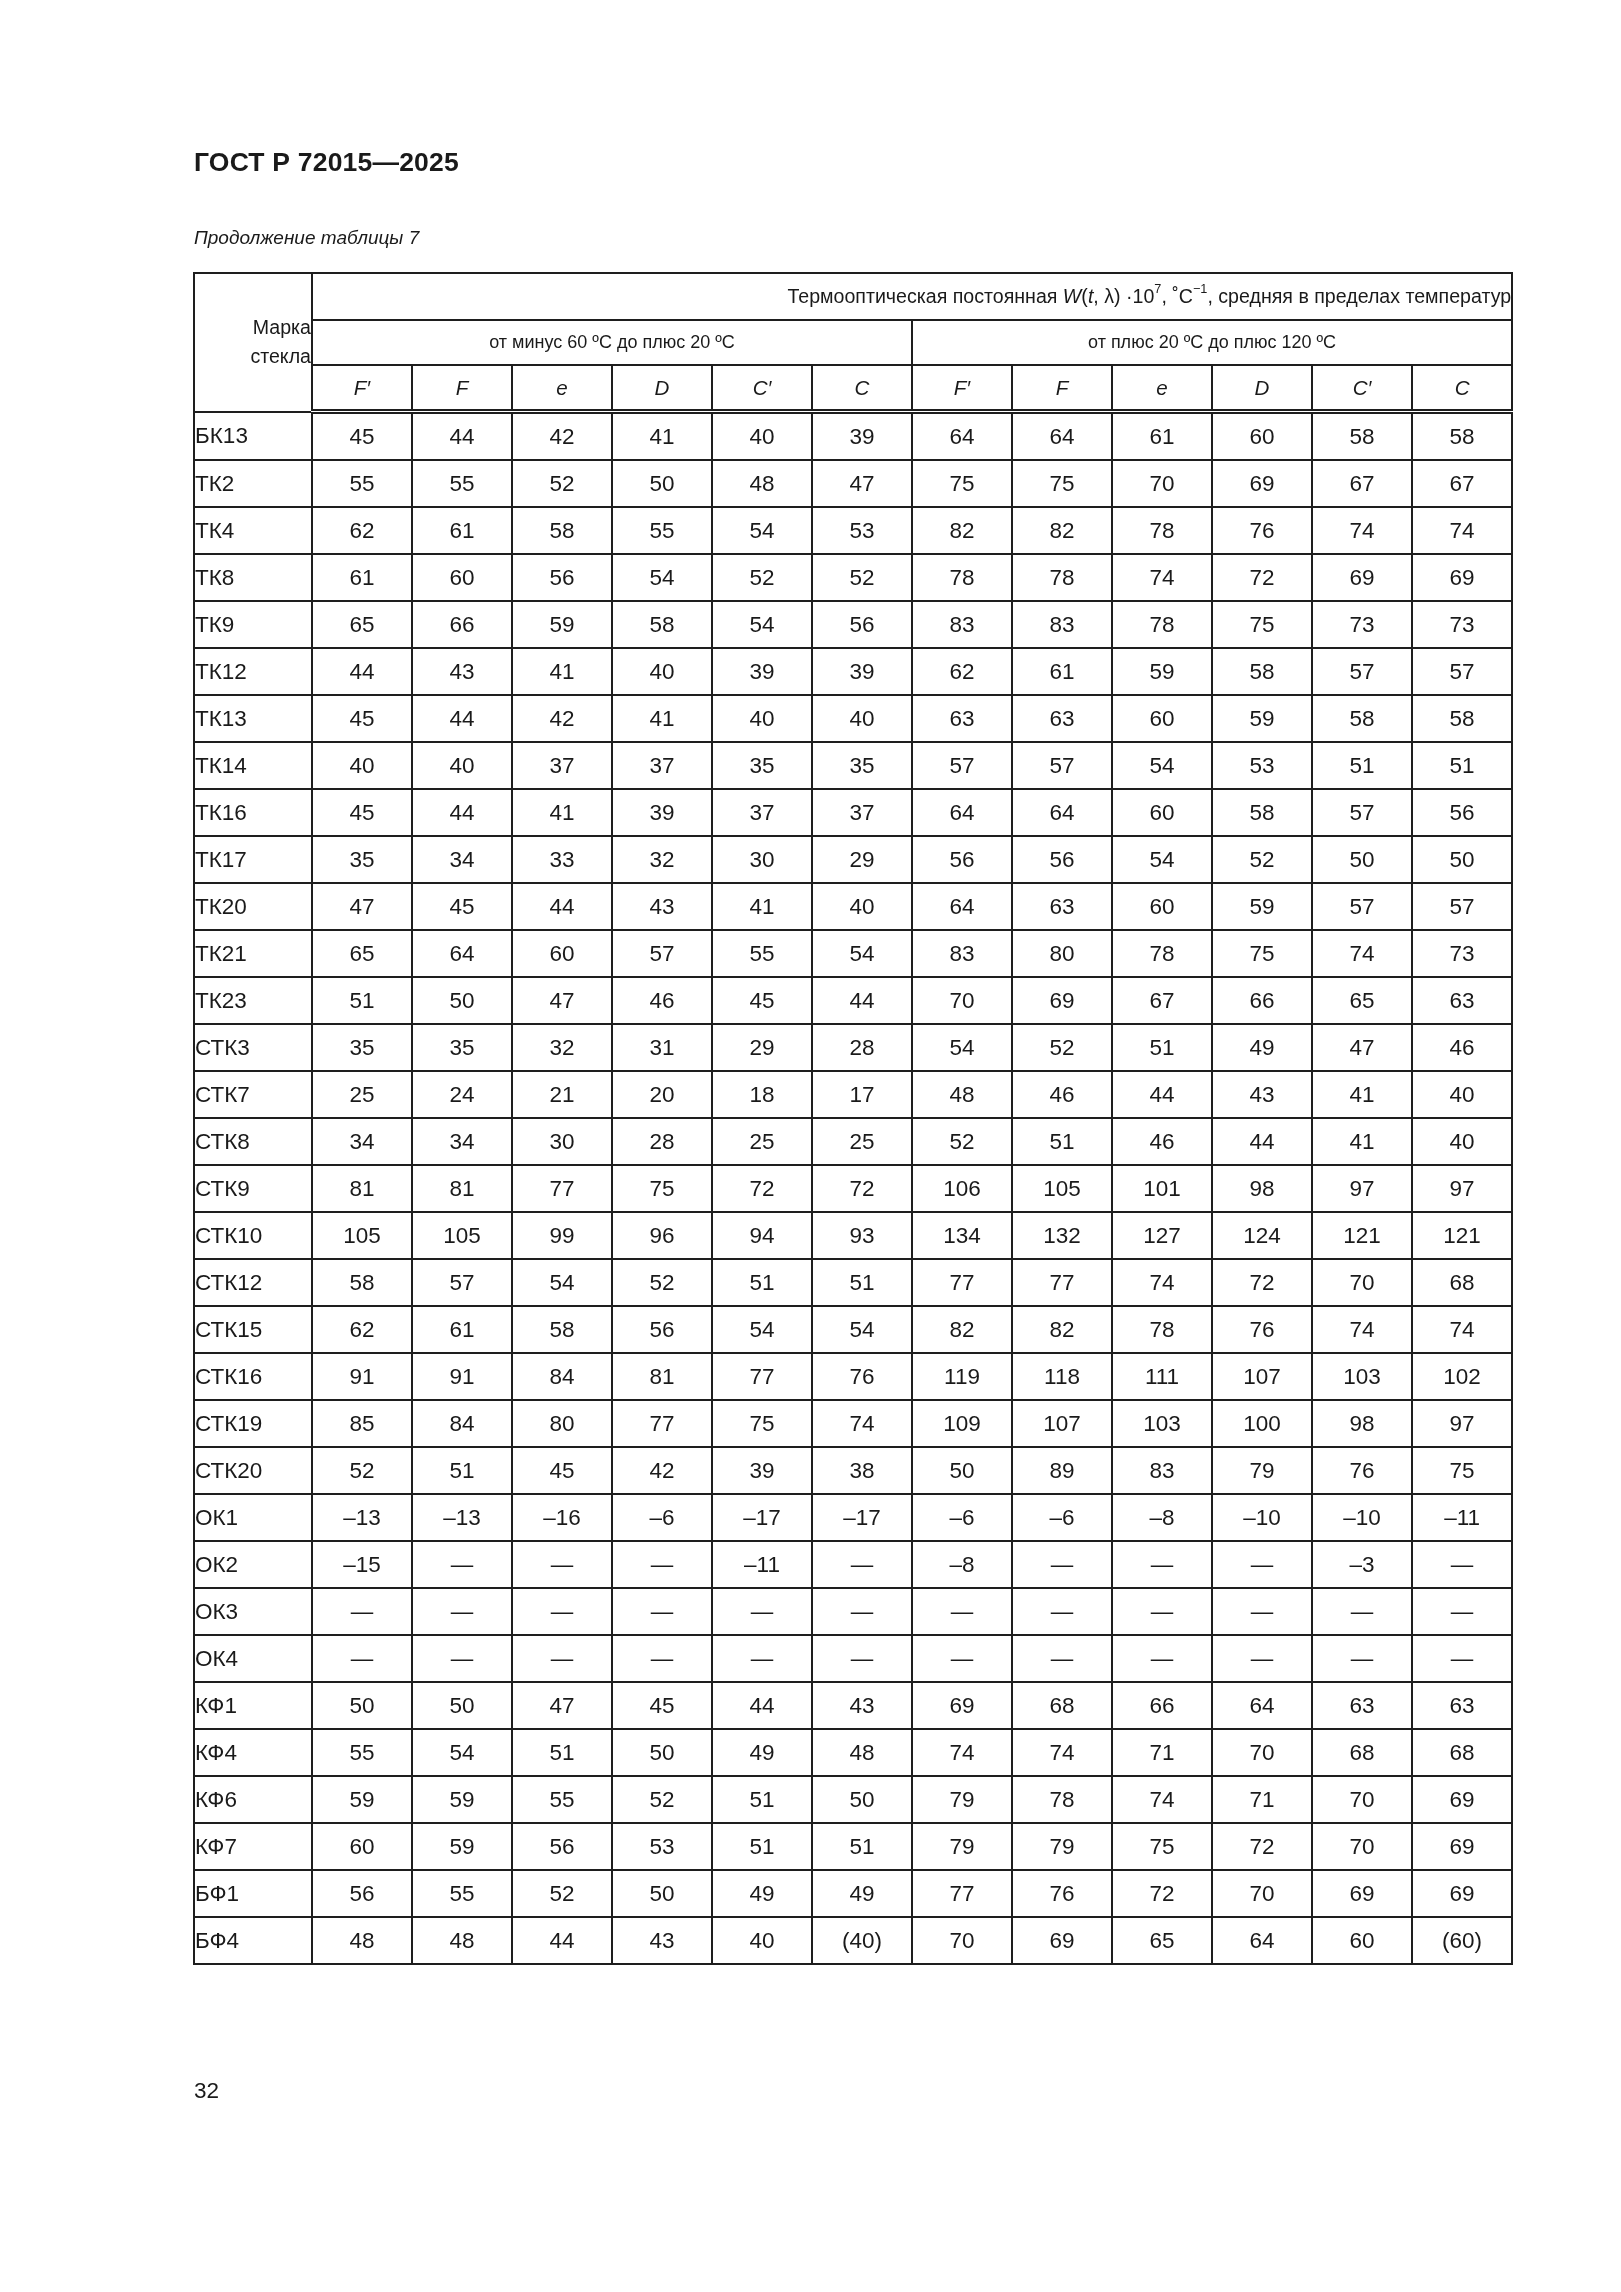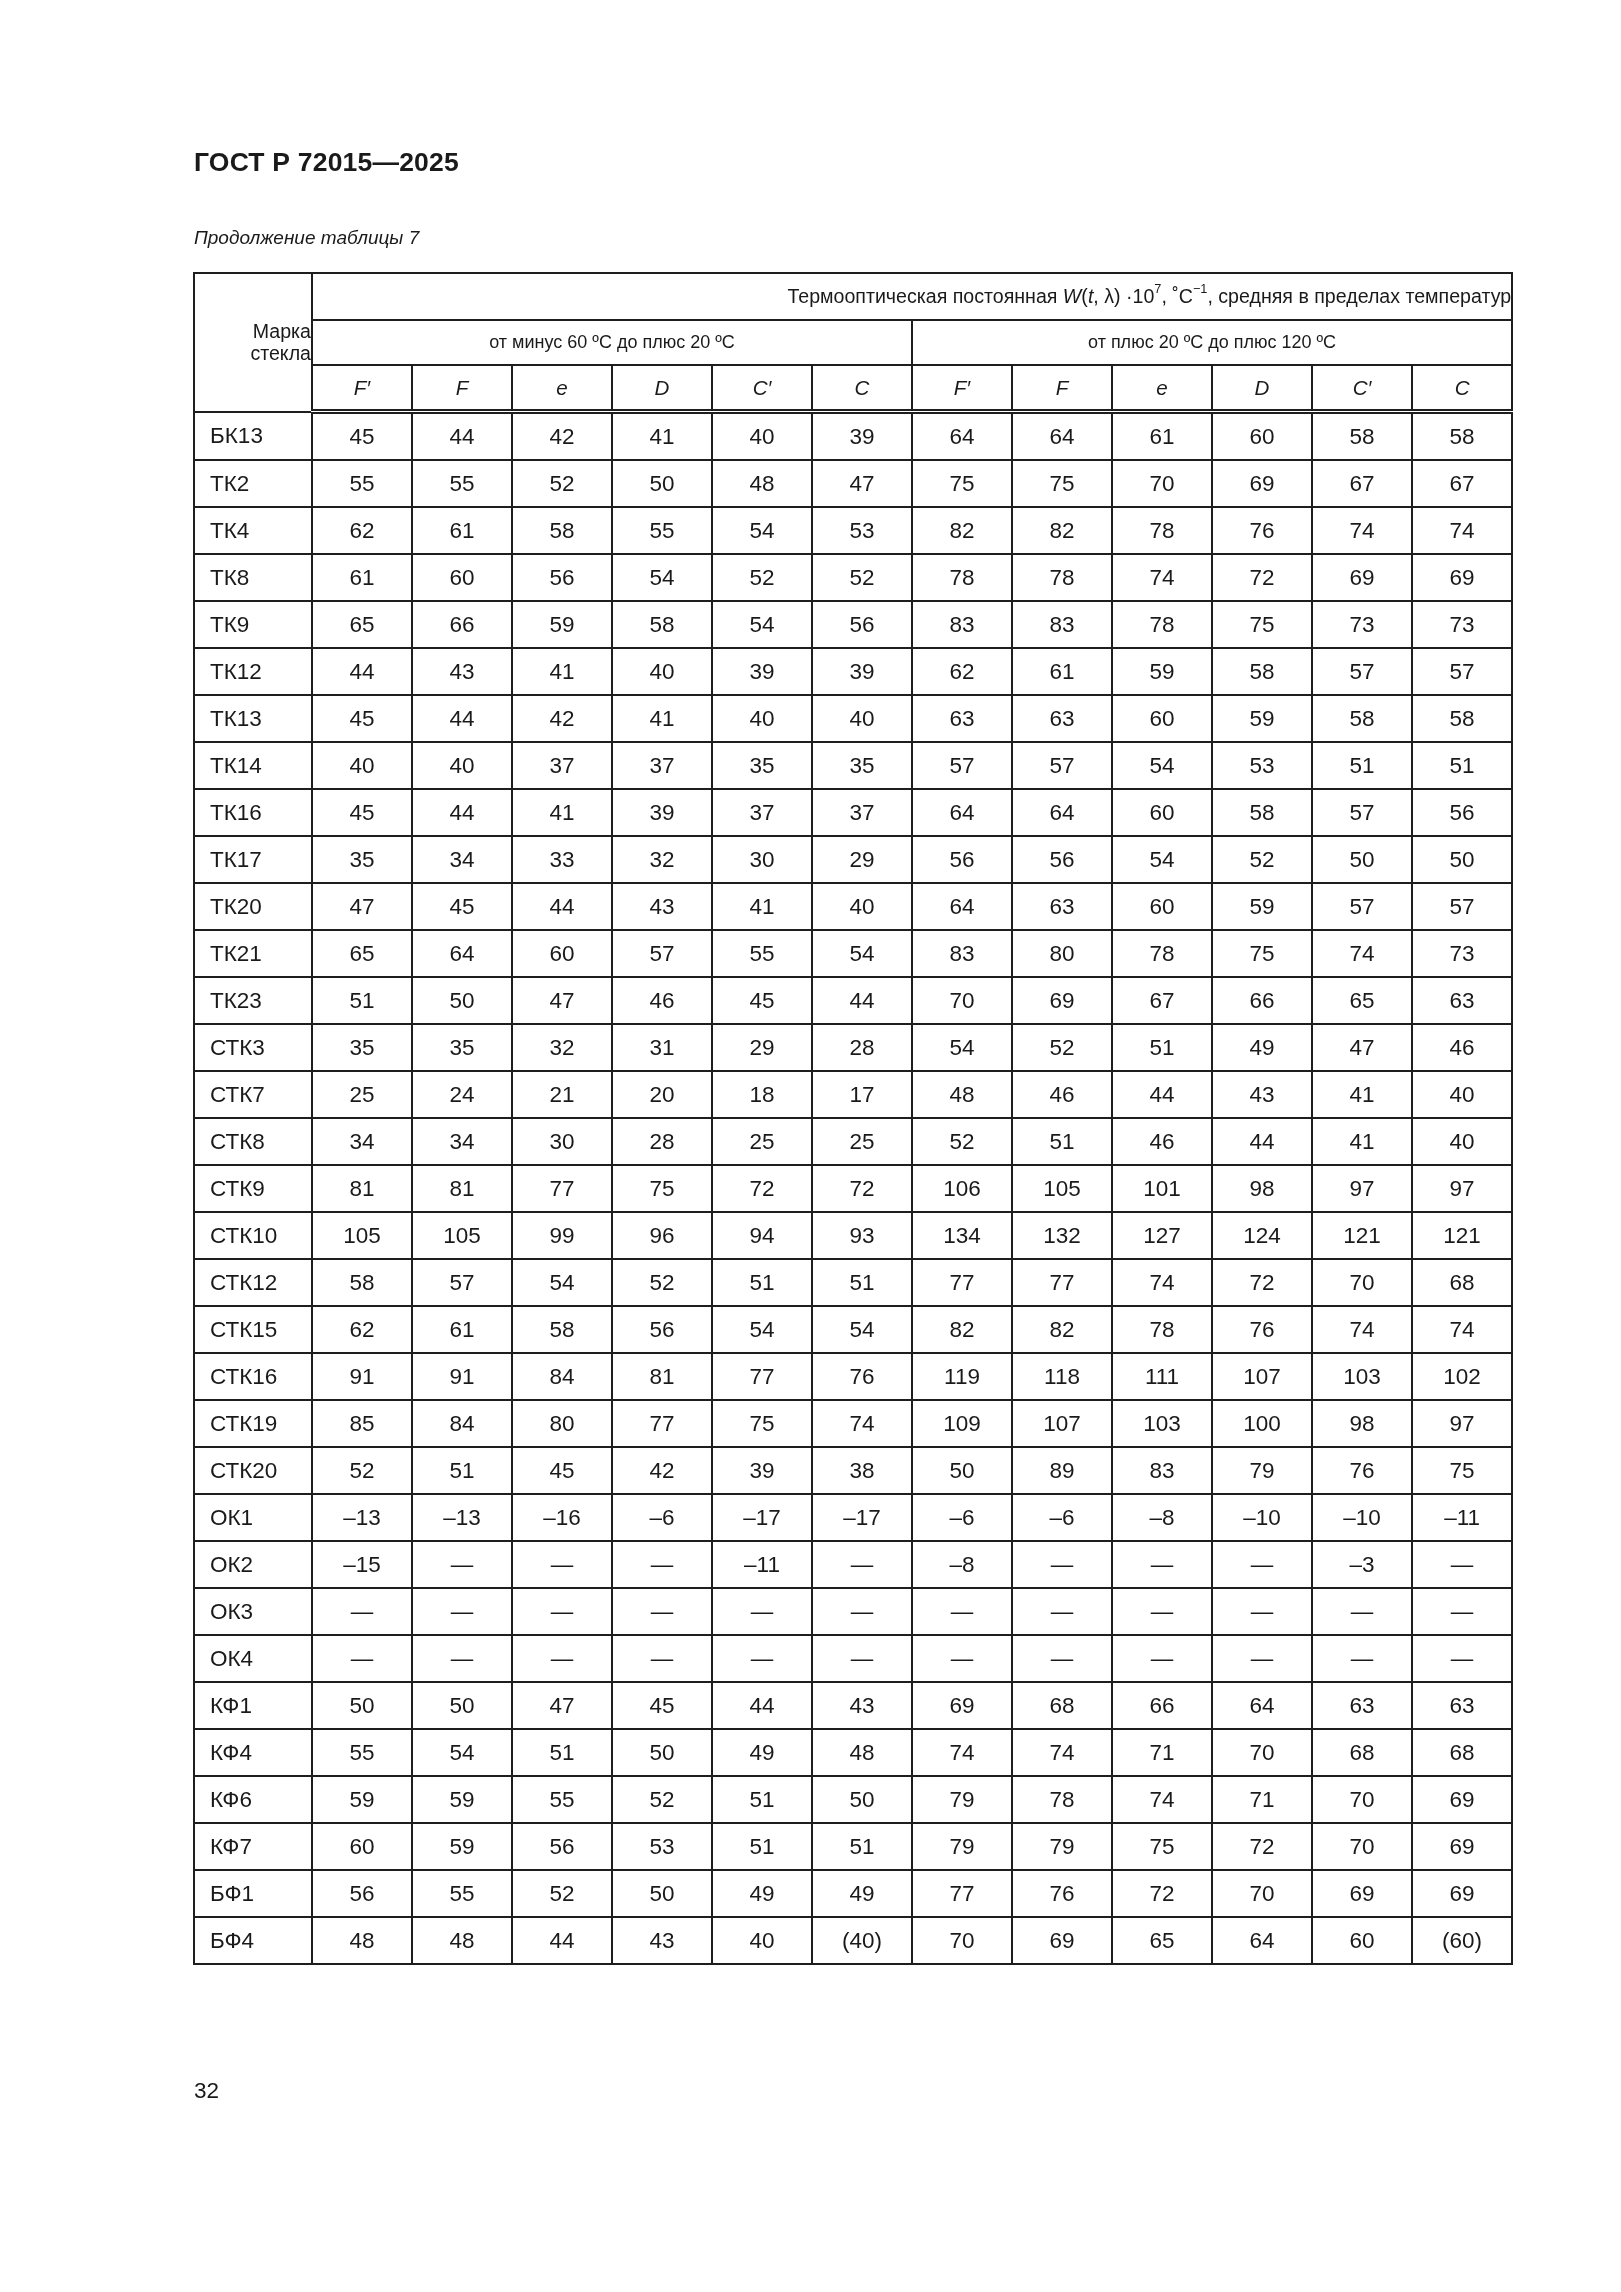--- a/index.html
+++ b/index.html
@@ -30,23 +30,23 @@
   table.gost col.val { width: 100px; }
   table.gost th, table.gost td {
     border: 2px solid #1e1e1e;
     text-align: center; vertical-align: middle;
     padding: 0;
     font-weight: normal;
   }
   table.gost thead tr.h1 th { height: 45px; font-size: 19.6px; text-align: right; }
   table.gost thead tr.h2 th { height: 43px; font-size: 18px; }
   table.gost thead tr.h3 th { height: 43px; font-style: italic; font-size: 20.6px; border-bottom: 5.9px double #1e1e1e; }
-  table.gost th.mark-head { font-size: 19.6px; line-height: 22px; }
+  table.gost th.mark-head { font-size: 19.6px; line-height: 29px; }
   table.gost tbody td { height: 45px; }
-  table.gost tbody td.mark-cell { text-align: left; padding-left: 15px; }
+  table.gost tbody td.mark-cell { text-align: left; padding-left: 0; }
   sup { font-size: 12.7px; line-height: 0; position: relative; top: -2px; }
   .ital { font-style: italic; }
 </style>
 </head>
 <body>
 
 <div class="doc-code">ГОСТ Р 72015—2025</div>
 <div class="caption">Продолжение таблицы 7</div>
 
 <table class="gost">

